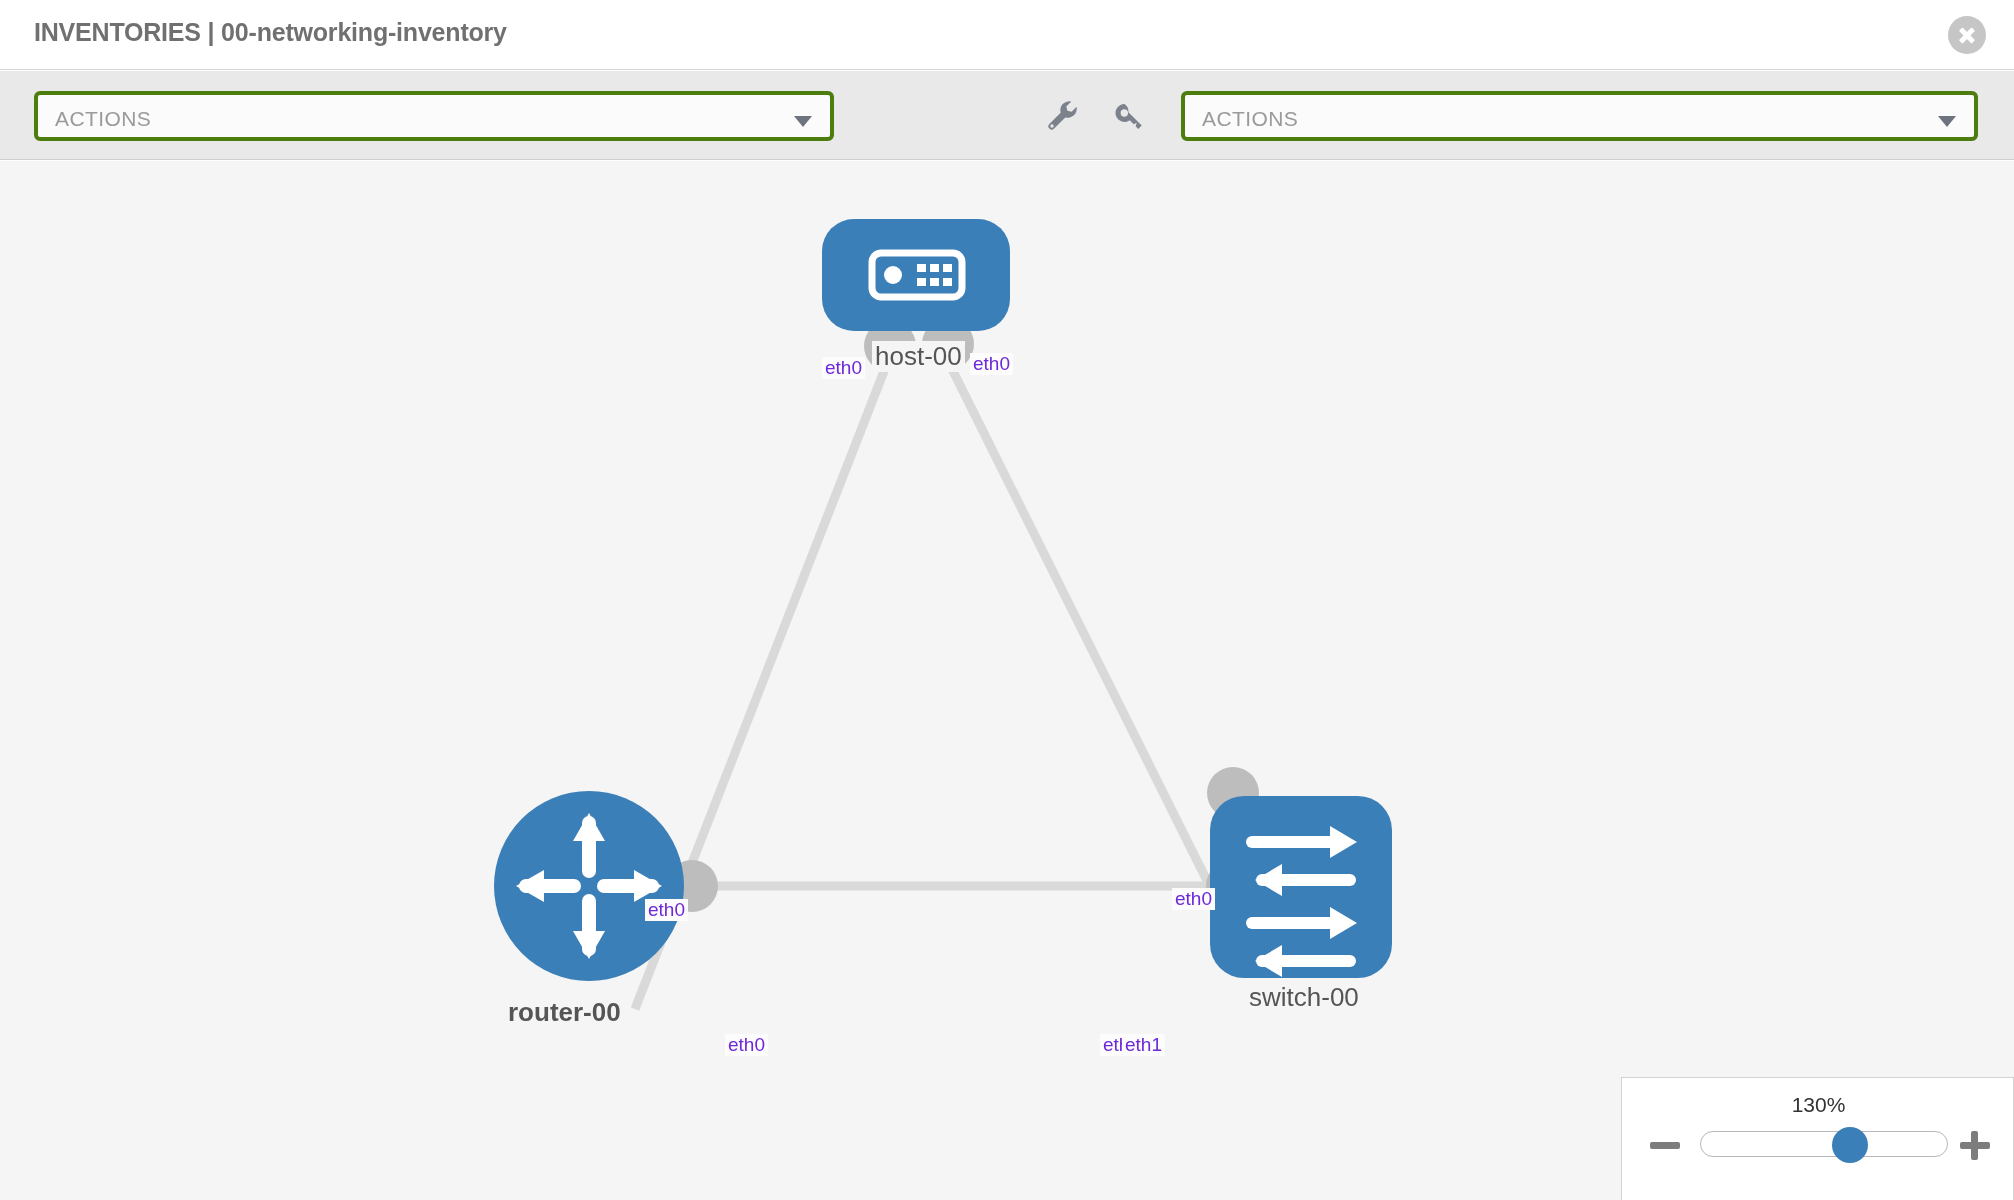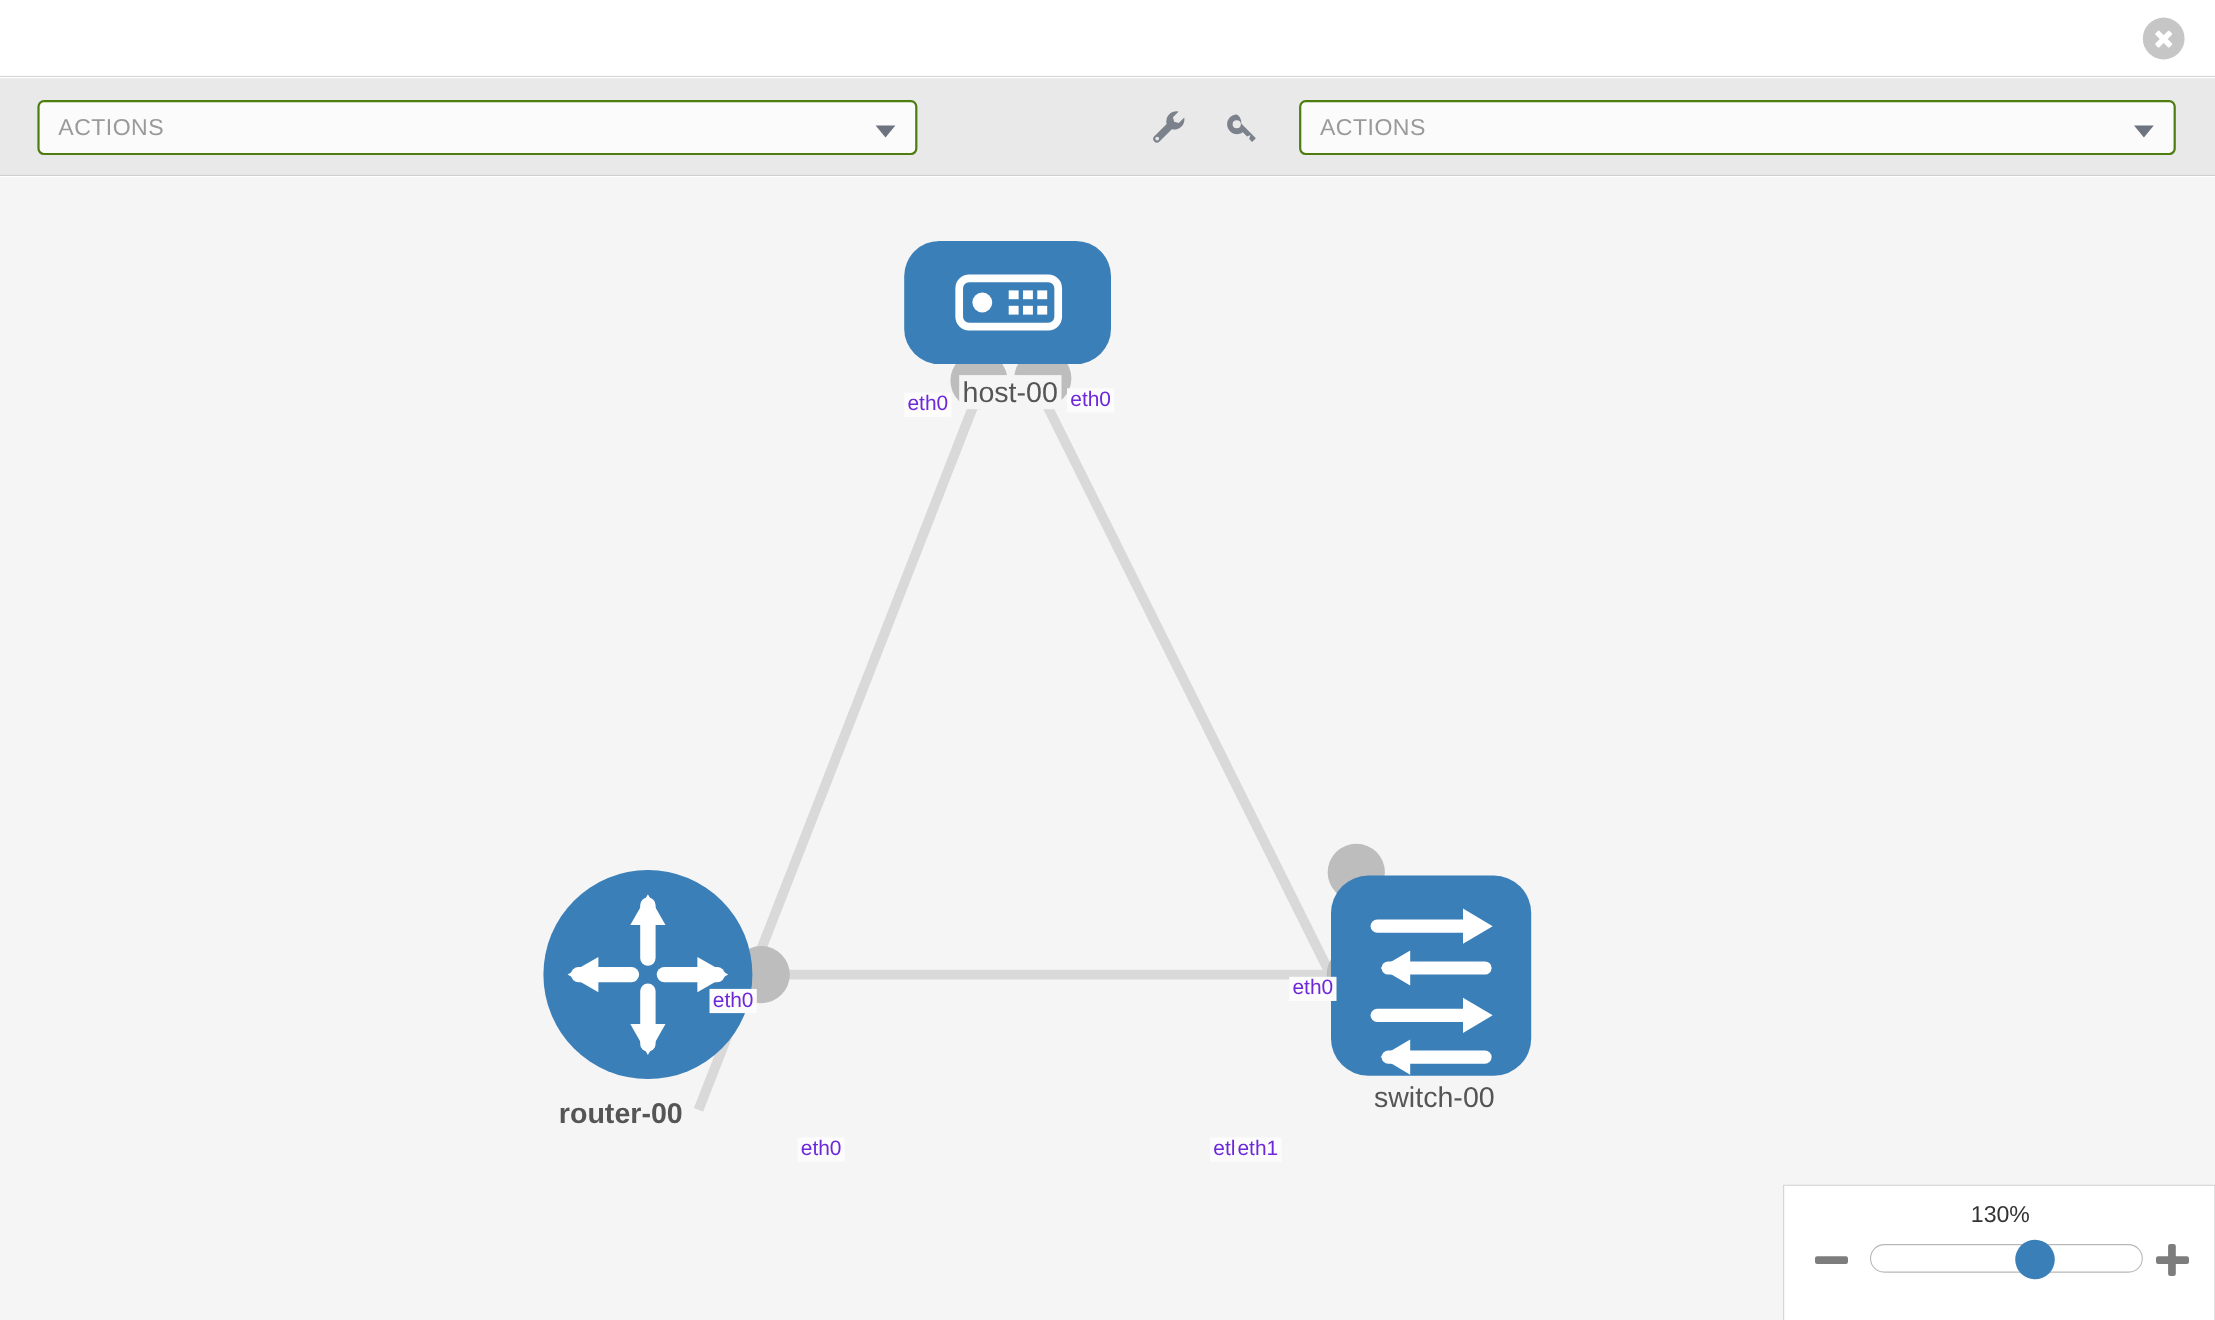--- a/index.html
+++ b/index.html
@@ -42,21 +42,21 @@
   
   .toolbar {
     position: absolute; top: 71px; left: 0;
     width: 2014px; height: 89px;
     background: #e9e9e9;
     border-bottom: 1px solid #cfcfcf;
   }
   .select-box {
     position: absolute;
     background: #fbfbfb;
-    border: 2px solid #4d7c0f;
+    border: 4px solid #4d7c0f;
     border-radius: 6px;
     height: 50px;
     cursor: pointer;
   }
   .select-box .sel-label {
     position: absolute; left: 17px; top: 12px;
     font-size: 21px; color: #9a9a9a;
     letter-spacing: 0.4px;
     white-space: nowrap;
   }
@@ -148,20 +148,21 @@
     width: 36px; height: 36px; border-radius: 50%;
     background: #3b7fb8; cursor: grab;
   }
 </style>
 </head>
 <body>
 
 <div id="app">
 
   <div class="header">
+    <div class="page-title">INVENTORIES | 00-networking-inventory</div>
     <button class="close-btn" aria-label="close"></button>
   </div>
 
   <div class="toolbar">
 
     <div class="select-box" id="actions-select">
       <span class="sel-label">ACTIONS</span>
       <span class="caret"></span>
     </div>
 

